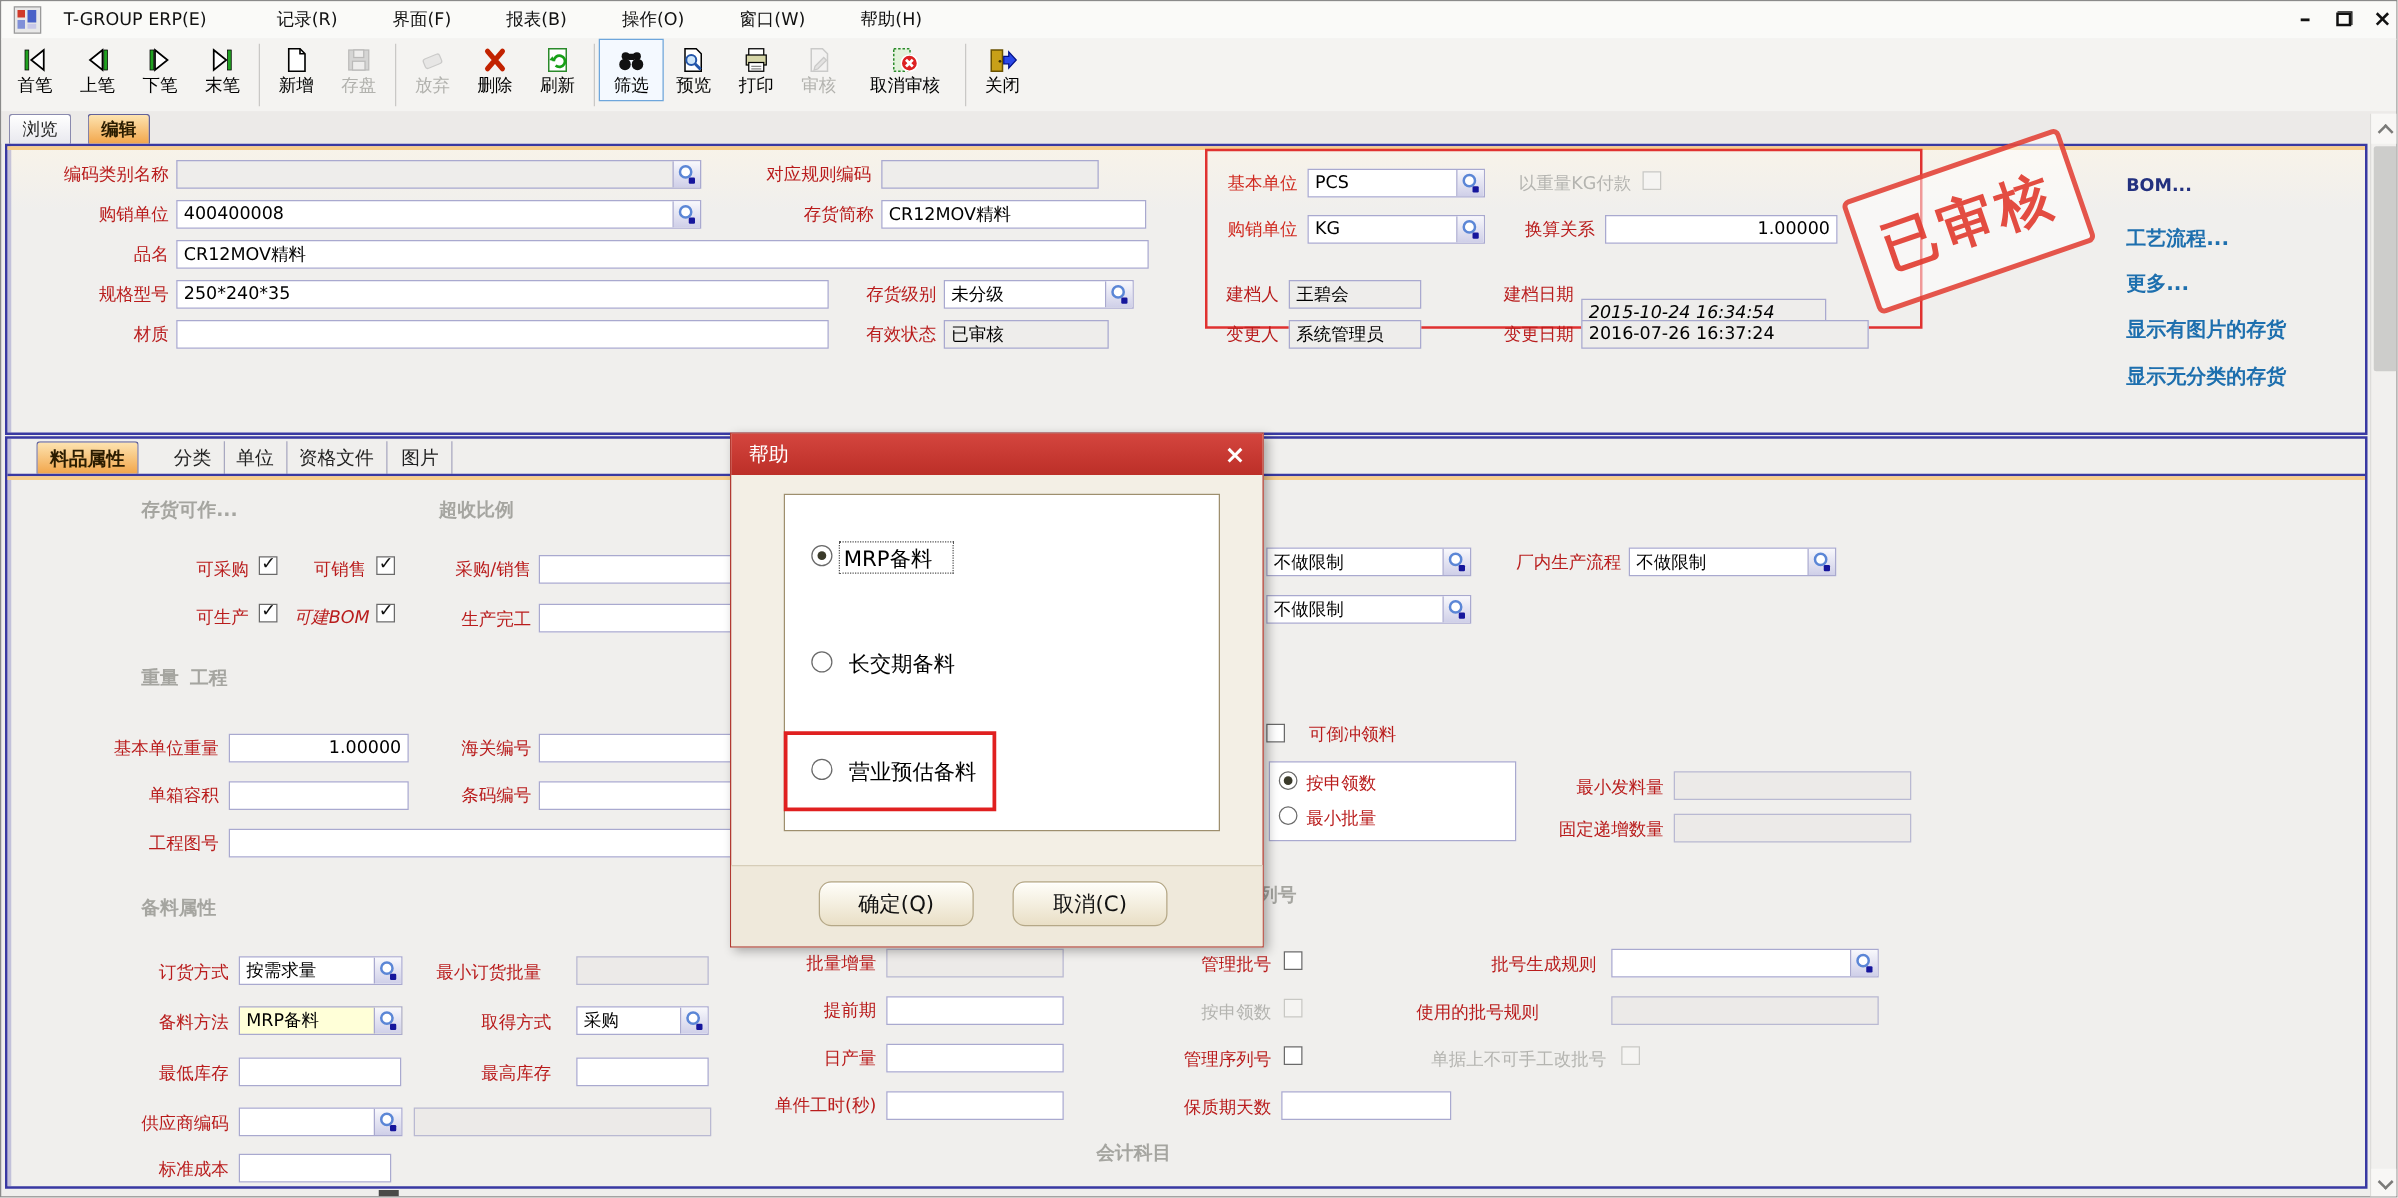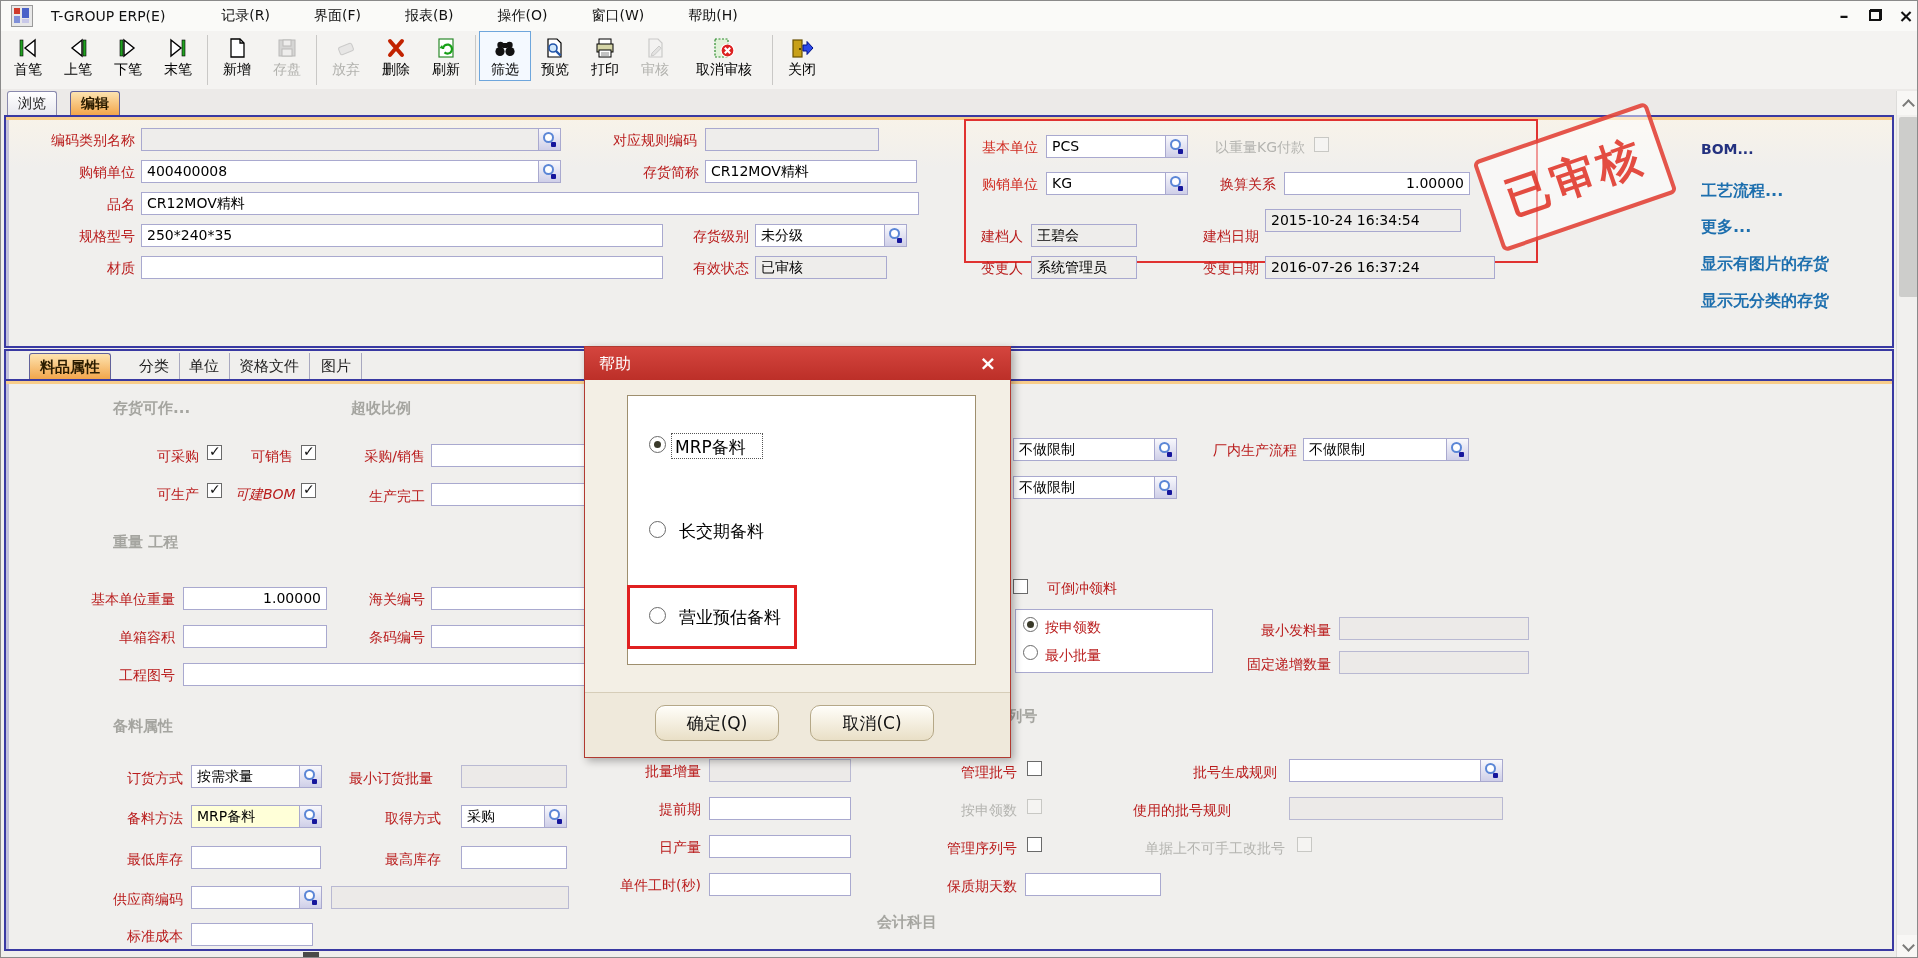--- a/index.html
+++ b/index.html
@@ -296,21 +296,21 @@
   <span class="lbl" style="left:80px;top:194px;width:54px;">品名</span>
   <div class="fld" style="left:140px;top:191px;width:778px;">CR12MOV精料</div>
 
   <span class="lbl" style="left:58px;top:226px;width:76px;">规格型号</span>
   <div class="fld" style="left:140px;top:223px;width:522px;">250*240*35</div>
   <span class="lbl" style="left:672px;top:226px;width:76px;">存货级别</span>
   <div class="fld withmag" style="left:754px;top:223px;width:152px;"><span>未分级</span><span class="mag"></span></div>
   <span class="lbl" style="left:962px;top:226px;width:60px;">建档人</span>
   <div class="fld ro" style="left:1030px;top:223px;width:106px;">王碧会</div>
   <span class="lbl" style="left:1182px;top:226px;width:76px;">建档日期</span>
-  <div class="fld ro" style="left:1264px;top:208px;width:196px;">2015-10-24 16:34:54</div>
+  <div class="fld ro" style="left:1264px;top:238px;width:196px;font-style:italic;">2015-10-24 16:34:54</div>
 
   <span class="lbl" style="left:80px;top:258px;width:54px;">材质</span>
   <div class="fld" style="left:140px;top:255px;width:522px;"></div>
   <span class="lbl" style="left:672px;top:258px;width:76px;">有效状态</span>
   <div class="fld ro" style="left:754px;top:255px;width:132px;">已审核</div>
   <span class="lbl" style="left:962px;top:258px;width:60px;">变更人</span>
   <div class="fld ro" style="left:1030px;top:255px;width:106px;">系统管理员</div>
   <span class="lbl" style="left:1182px;top:258px;width:76px;">变更日期</span>
   <div class="fld ro" style="left:1264px;top:255px;width:230px;">2016-07-26 16:37:24</div>
 
@@ -326,21 +326,21 @@
   <div class="subtab active" style="left:28px;">料品属性</div>
   <div class="subtab plain" style="left:128px;">分类</div>
   <div class="subtab plain" style="left:178px;">单位</div>
   <div class="subtab plain" style="left:228px;">资格文件</div>
   <div class="subtab plain" style="left:310px;">图片</div>
   <div class="abs" style="left:5px;top:378px;width:1886px;height:2px;background:#3939a2;"></div>
   <div class="abs" style="left:5px;top:380px;width:1886px;height:3px;background:#f8cd8a;"></div>
 
   <span class="sechdr" style="left:112px;top:398px;">存货可作...</span>
   <span class="sechdr" style="left:350px;top:398px;">超收比例</span>
-  <span class="sechdr" style="left:112px;top:532px;">重量 工程</span>
+  <span class="sechdr" style="left:112px;top:532px;font-family:Liberation Mono, monospace;">重量 工程</span>
   <span class="sechdr" style="left:112px;top:716px;">备料属性</span>
   <span class="sechdr" style="left:956px;top:706px;">批号 序列号</span>
   <span class="sechdr" style="left:876px;top:912px;">会计科目</span>
 
   <span class="lbl" style="left:150px;top:446px;width:48px;">可采购</span>
   <span class="cb on" style="left:206px;top:444px;"></span>
   <span class="lbl" style="left:244px;top:446px;width:48px;">可销售</span>
   <span class="cb on" style="left:300px;top:444px;"></span>
   <span class="lbl" style="left:150px;top:484px;width:48px;">可生产</span>
   <span class="cb on" style="left:206px;top:482px;"></span>

